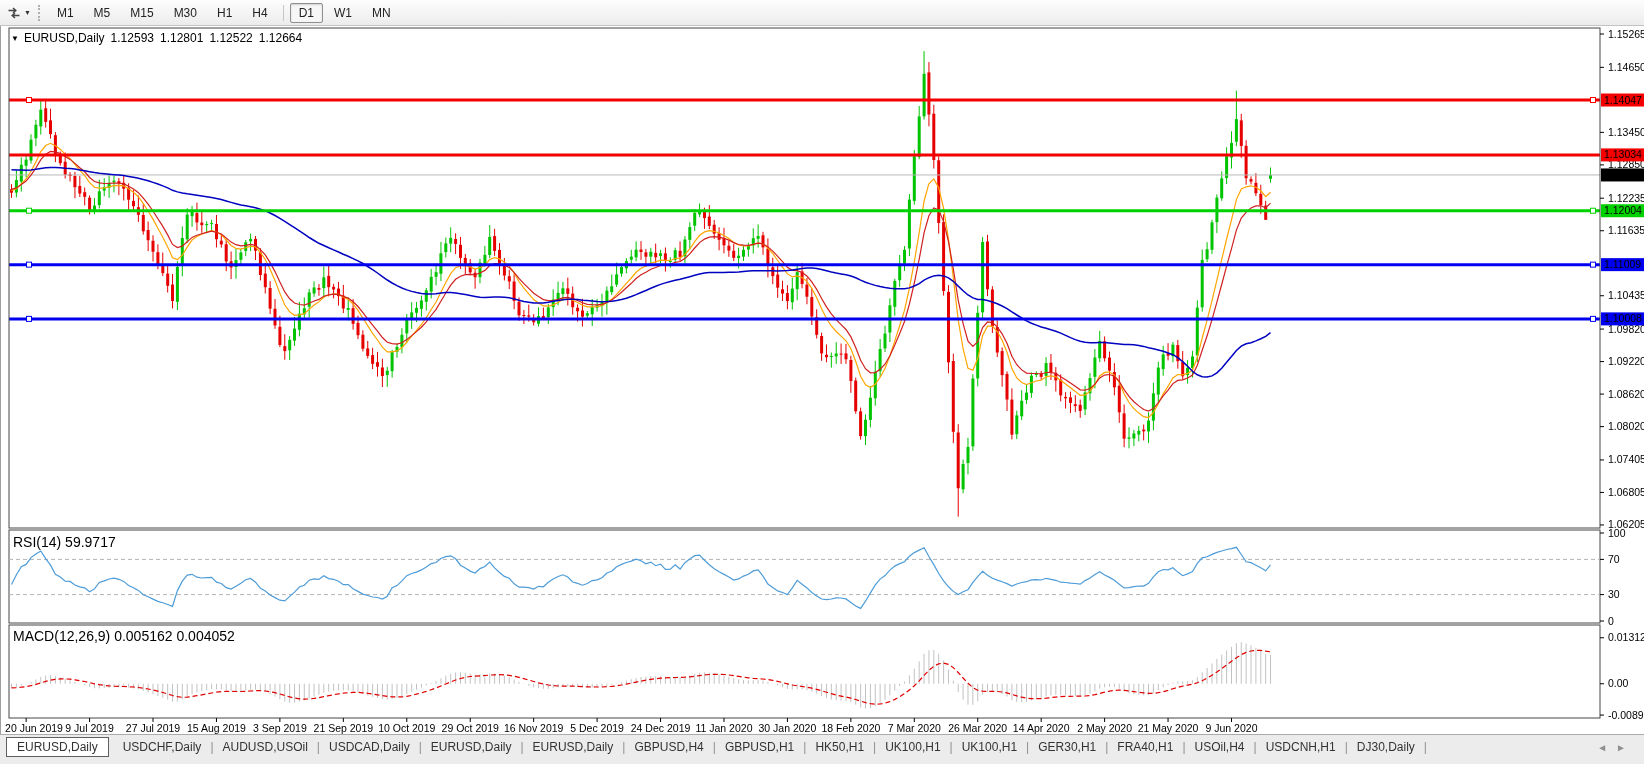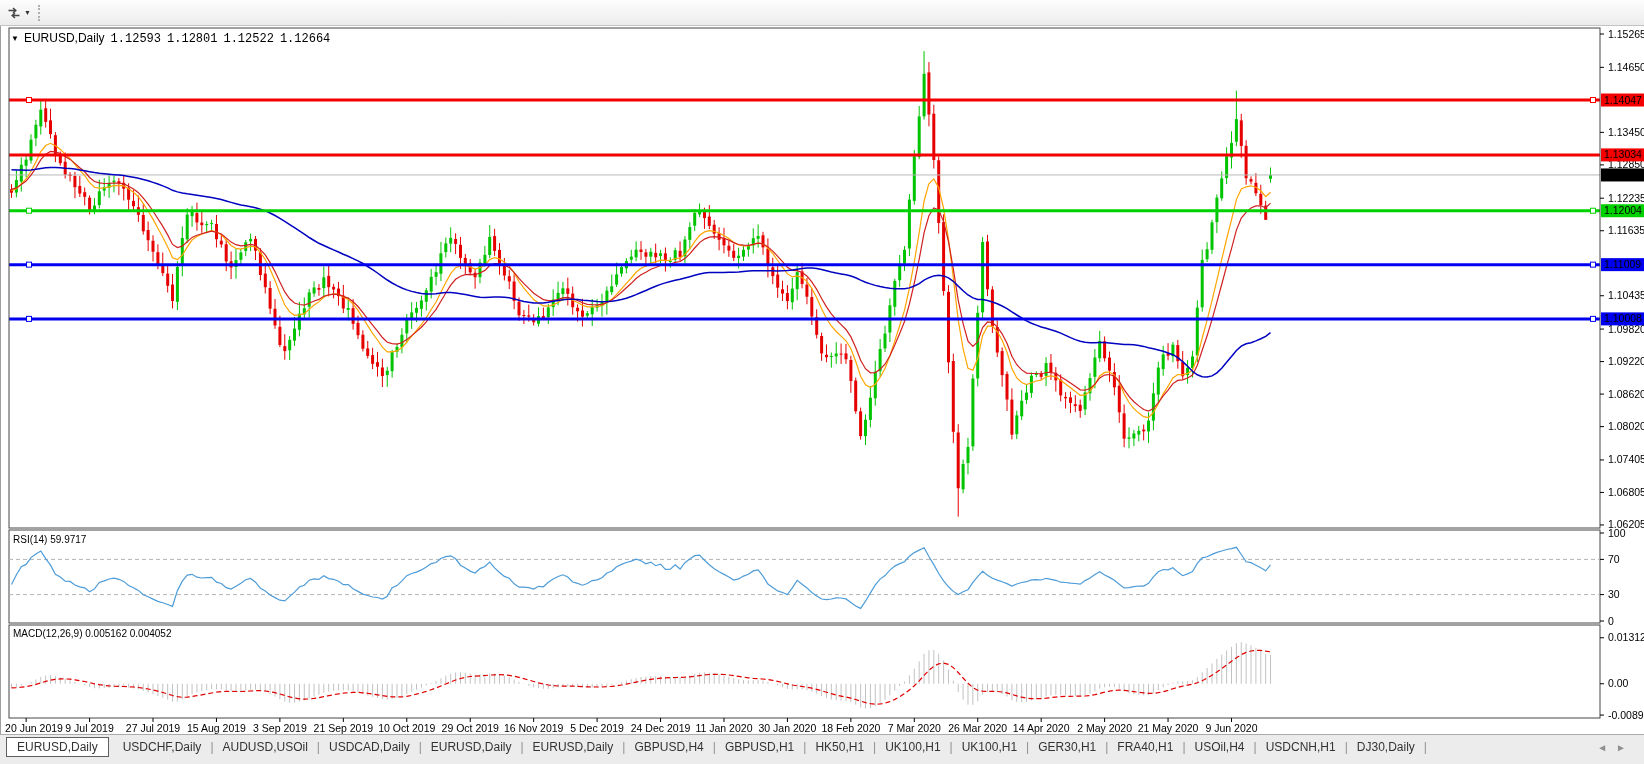--- a/index.html
+++ b/index.html
@@ -14,22 +14,22 @@
   .tf-btn{font-family:inherit;font-size:12px;color:#222;background:transparent;border:1px solid transparent;
     padding:2px 8px;margin:0 1px;border-radius:2px;}
   .tf-btn.active{border-color:#8f8f8f;background:#f7f7f7;box-shadow:inset 0 1px 2px rgba(0,0,0,.15);}
   .tb-sep{width:1px;height:16px;background:#c6c6c6;margin:0 5px;display:inline-block;}
   #chart-window{position:absolute;top:26px;left:0;width:1644px;height:708px;background:#fff;
     border-left:1px solid #9f9f9f;box-sizing:border-box;}
   #chart-svg{position:absolute;top:0;left:0;}
   .overlay{position:absolute;font-size:12px;color:#000;white-space:nowrap;}
   #chart-title{top:5px;left:10px;}
   #chart-title .caret{font-size:8px;margin-right:5px;vertical-align:1px;}
-  #chart-title .v{margin-left:6px;font-family:Liberation Mono, monospace;}
-  .pane-label{position:absolute;left:12px;font-size:10px;color:#000;text-align:right;}
+  #chart-title .v{margin-left:6px;}
+  .pane-label{position:absolute;left:12px;font-size:14px;color:#000;text-align:right;}
   #tabbar{position:absolute;top:734px;left:0;width:100%;height:30px;background:#ececec;border-top:1px solid #ababab;
     display:flex;align-items:flex-start;box-sizing:border-box;padding:2px 6px 0 6px;font-size:12px;color:#333;}
   #tabs{display:flex;align-items:flex-start;}
   .tab{padding:3px 9px;white-space:nowrap;}
   .tab.active{background:#fff;border:1px solid #5f5f5f;padding:2px 10px;margin-right:5px;}
   .tab-sep{color:#909090;padding:3px 0;}
   #tab-nav{margin-left:auto;display:flex;gap:9px;align-items:center;color:#8f8f8f;font-size:10px;padding:5px 12px 0 0;}
   svg text{font-family:"Liberation Sans",sans-serif;font-size:10.5px;fill:#000;}
 </style>
 </head>
@@ -39,20 +39,32 @@
 
   <div id="toolbar">
     <span class="tb-icon">
       <svg width="16" height="16" viewBox="0 0 16 16">
         <path d="M2.5 5.5 L9 5.5 M7 3 L9.8 5.5 L7 8" stroke="#444" stroke-width="1.5" fill="none"></path>
         <path d="M13.5 10.5 L7 10.5 M9 8 L6.2 10.5 L9 13" stroke="#444" stroke-width="1.5" fill="none"></path>
       </svg>
     </span>
     <span class="tb-caret">▼</span>
     <span class="tb-grip"></span>
+    <div id="tf-buttons">
+        <button class="tf-btn">M1</button>
+        <button class="tf-btn">M5</button>
+        <button class="tf-btn">M15</button>
+        <button class="tf-btn">M30</button>
+        <button class="tf-btn">H1</button>
+        <button class="tf-btn">H4</button>
+        <span class="tb-sep"></span>
+        <button class="tf-btn active">D1</button>
+        <button class="tf-btn">W1</button>
+        <button class="tf-btn">MN</button>
+      </div>
   </div>
 
   <div id="chart-window">
     <svg id="chart-svg" width="1644" height="708">
         <g>
           <line x1="10.5" y1="158.2" x2="10.5" y2="171.9" stroke="#e60000"></line>
           <rect x="9.0" y="163.3" width="3" height="3.4" fill="#e60000"></rect>
           <line x1="15.379999999999999" y1="144.0" x2="15.379999999999999" y2="171.4" stroke="#00c400"></line>
           <rect x="13.9" y="154.1" width="3" height="12.5" fill="#00c400"></rect>
           <line x1="20.259999999999998" y1="131.4" x2="20.259999999999998" y2="165.6" stroke="#00c400"></line>

